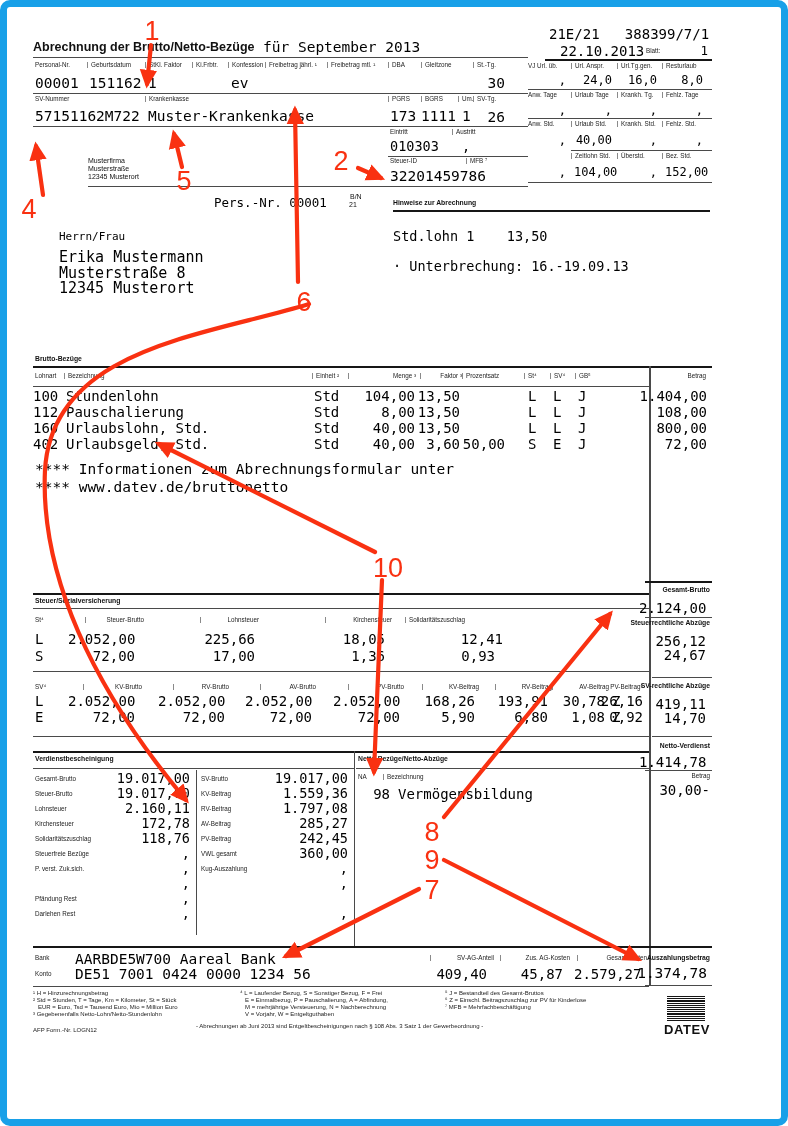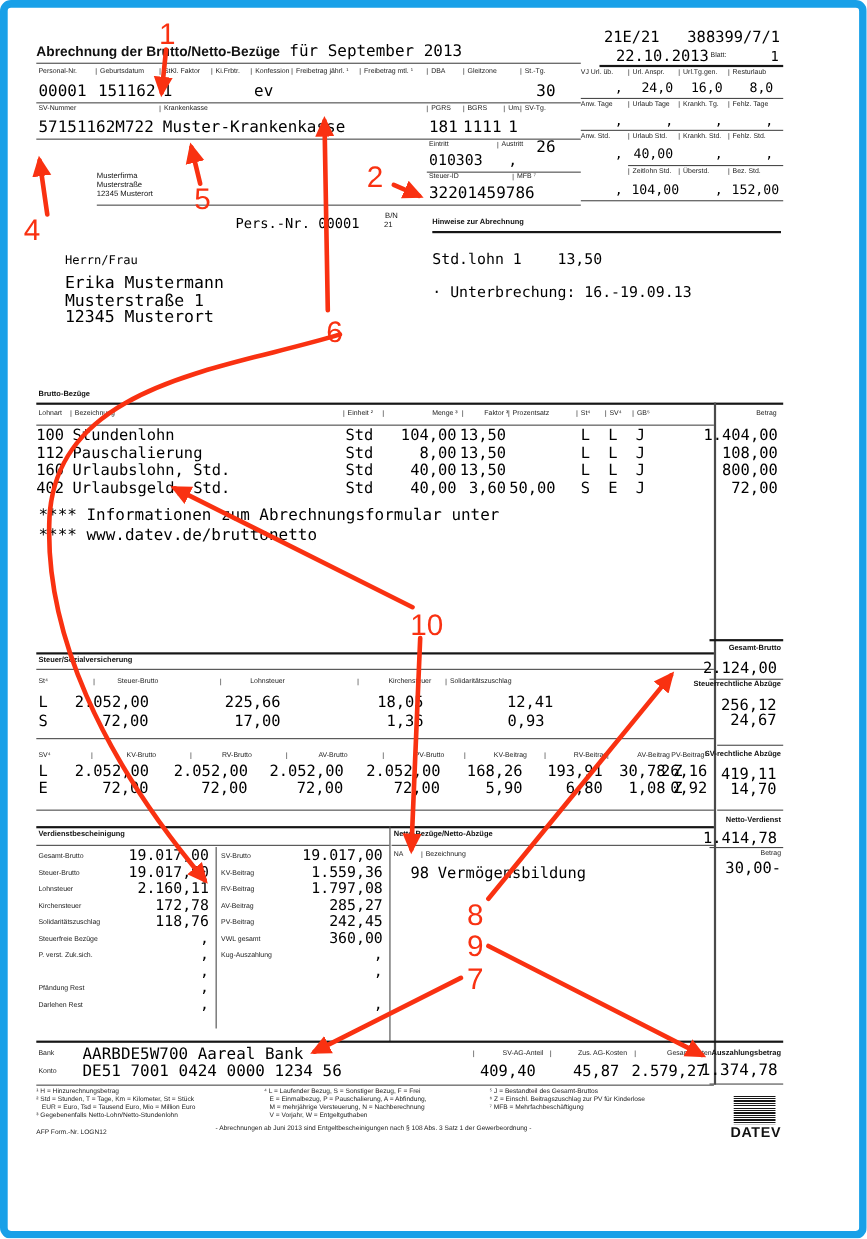--- a/index.html
+++ b/index.html
@@ -61,24 +61,24 @@
   <div class="hr" style="left:33px;top:93px;width:495px"></div>
 
   <span class="l" style="left:35px;top:96px">SV-Nummer</span>
   <span class="l t" style="left:145px;top:96px">Krankenkasse</span>
   <span class="l t" style="left:388px;top:96px">PGRS</span>
   <span class="l t" style="left:421px;top:96px">BGRS</span>
   <span class="l t" style="left:458px;top:96px">Um.</span>
   <span class="l t" style="left:473px;top:96px">SV-Tg.</span>
   <span class="m" style="left:35px;top:109px">57151162M722</span>
   <span class="m" style="left:148px;top:109px">Muster-Krankenkasse</span>
-  <span class="m" style="left:390px;top:109px">181</span>
+  <span class="m" style="left:390px;top:109px">173</span>
   <span class="m" style="left:421px;top:109px">1111</span>
   <span class="m" style="left:462px;top:109px">1</span>
-  <span class="m r" style="left:473px;top:127px;width:32px">26</span>
+  <span class="m r" style="left:473px;top:110px;width:32px">26</span>
   <div class="hr" style="left:33px;top:126px;width:495px"></div>
 
   <span class="l" style="left:390px;top:129px">Eintritt</span>
   <span class="l t" style="left:452px;top:129px">Austritt</span>
   <span class="m f13" style="left:390px;top:140px">010303</span>
   <span class="m f13" style="left:462px;top:140px">,</span>
   <div class="hr" style="left:388px;top:156px;width:140px"></div>
   <span class="l" style="left:390px;top:158px">Steuer-ID</span>
   <span class="l t" style="left:466px;top:158px">MFB ⁷</span>
   <span class="m" style="left:390px;top:169px">32201459786</span>
@@ -87,21 +87,21 @@
   <span class="sm" style="left:88px;top:157px">Musterfirma</span>
   <span class="sm" style="left:88px;top:165px">Musterstraße</span>
   <span class="sm" style="left:88px;top:173px">12345 Musterort</span>
 
   <span class="m f125" style="left:214px;top:197px">Pers.-Nr. 00001</span>
   <span class="sm" style="left:350px;top:193px">B/N</span>
   <span class="sm" style="left:349px;top:201px">21</span>
 
   <span class="m f11" style="left:59px;top:231px">Herrn/Frau</span>
   <span class="m f15" style="left:59px;top:250px">Erika Mustermann</span>
-  <span class="m f15" style="left:59px;top:266px">Musterstraße 1</span>
+  <span class="m f15" style="left:59px;top:266px">Musterstraße 8</span>
   <span class="m f15" style="left:59px;top:281px">12345 Musterort</span>
 
   <span class="l" style="left:528px;top:63px">VJ Url. üb.</span>
   <span class="l t" style="left:571px;top:63px">Url. Anspr.</span>
   <span class="l t" style="left:617px;top:63px">Url.Tg.gen.</span>
   <span class="l t" style="left:662px;top:63px">Resturlaub</span>
   <span class="m f12 r" style="left:530px;top:74px;width:36px">,</span>
   <span class="m f12 r" style="left:574px;top:74px;width:38px">24,0</span>
   <span class="m f12 r" style="left:619px;top:74px;width:38px">16,0</span>
   <span class="m f12 r" style="left:665px;top:74px;width:38px">8,0</span>

